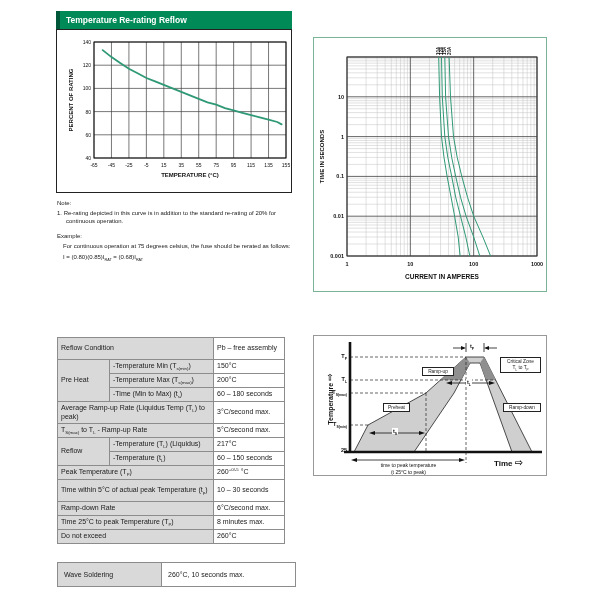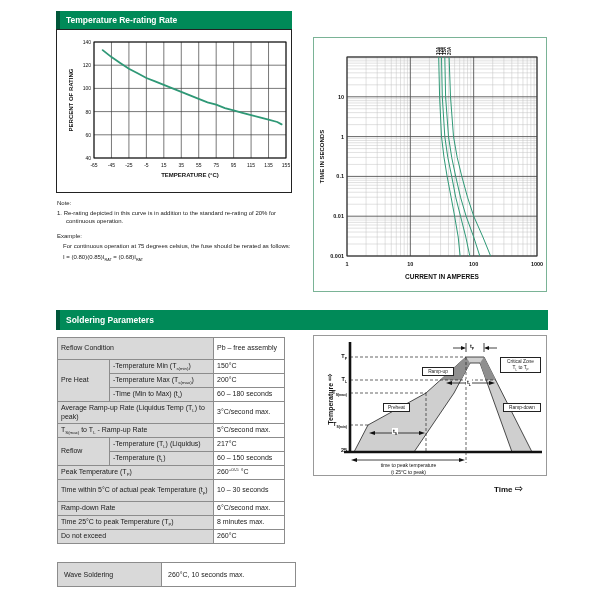--- a/index.html
+++ b/index.html
@@ -32,21 +32,21 @@
   .time-l{position:absolute;font-size:8px;font-weight:bold;color:#111;}
   .temp-l{position:absolute;left:-26px;top:58px;width:84px;text-align:center;transform:rotate(-90deg);
           font-size:7px;font-weight:bold;color:#111;}
 </style>
 </head>
 <body>
 
 <div id="page">
 
   <div class="bar" style="left: 56px; top: 11px; width: 236px; background: rgb(0, 138, 88); border-left-color: rgb(0, 87, 58);">
-    <span>Temperature Re-rating Rate</span>
+    <span>Temperature Re-rating Reflow</span>
   </div>
   <div class="panel-box chart-box" style="left:56px;top:29px;width:236px;height:164px;">
     <svg id="chart-rerating" width="234" height="162">
         <line x1="37" y1="12" x2="37" y2="128" stroke="#3f3f3f" stroke-width="0.7"></line>
         <line x1="54.45454545454545" y1="12" x2="54.45454545454545" y2="128" stroke="#3f3f3f" stroke-width="0.7"></line>
         <line x1="71.9090909090909" y1="12" x2="71.9090909090909" y2="128" stroke="#3f3f3f" stroke-width="0.7"></line>
         <line x1="89.36363636363636" y1="12" x2="89.36363636363636" y2="128" stroke="#3f3f3f" stroke-width="0.7"></line>
         <line x1="106.81818181818181" y1="12" x2="106.81818181818181" y2="128" stroke="#3f3f3f" stroke-width="0.7"></line>
         <line x1="124.27272727272727" y1="12" x2="124.27272727272727" y2="128" stroke="#3f3f3f" stroke-width="0.7"></line>
         <line x1="141.72727272727272" y1="12" x2="141.72727272727272" y2="128" stroke="#3f3f3f" stroke-width="0.7"></line>
@@ -185,23 +185,20 @@
         <text x="126.15334198500722" y="17" font-size="4.5" fill="#111" font-family="&quot;Liberation Sans&quot;,sans-serif" text-anchor="start" font-weight="bold" transform="rotate(-90 126.15334198500722 17)">10A</text>
         <polyline points="127.5,19.0 128.3,58.8 130.8,98.6 133.8,119.4 137.7,138.4 141.7,159.2 146.5,178.2 151.8,199.0 155.8,218.0" fill="none" stroke="#2F9876" stroke-width="1"></polyline>
         <text x="128.9529072761706" y="17" font-size="4.5" fill="#111" font-family="&quot;Liberation Sans&quot;,sans-serif" text-anchor="start" font-weight="bold" transform="rotate(-90 128.9529072761706 17)">12A</text>
         <polyline points="130.8,19.0 131.6,58.8 134.5,98.6 137.7,119.4 141.7,138.4 146.5,159.2 152.1,178.2 159.7,199.0 165.8,218.0" fill="none" stroke="#2F9876" stroke-width="1"></polyline>
         <text x="132.29097614218415" y="17" font-size="4.5" fill="#111" font-family="&quot;Liberation Sans&quot;,sans-serif" text-anchor="start" font-weight="bold" transform="rotate(-90 132.29097614218415 17)">15A</text>
         <polyline points="135.1,19.0 136.5,58.8 139.5,98.6 143.2,119.4 147.8,138.4 153.5,159.2 159.7,178.2 168.9,199.0 176.6,218.0" fill="none" stroke="#2F9876" stroke-width="1"></polyline>
         <text x="136.6429775922499" y="17" font-size="4.5" fill="#111" font-family="&quot;Liberation Sans&quot;,sans-serif" text-anchor="start" font-weight="bold" transform="rotate(-90 136.6429775922499 17)">20A</text>
       </svg>
   </div>
 
-  <div class="bar" style="left: 56px; top: 310px; width: 492px; height: 20px; line-height: 20px; background: rgb(0, 138, 88); border-left-color: rgb(0, 87, 58);">
-    <span>Soldering Parameters</span>
-  </div>
 
   <table class="params" id="soldering-table" style="position:absolute;left:57px;top:337px;width:227px;">
     <colgroup>
         <col style="width:52px">
         <col style="width:104px">
         <col style="width:71px">
       </colgroup>
     <tbody>
         <tr style="height: 22px;">
           <td class="l2" colspan="2"><span>Reflow Condition</span></td>
@@ -311,21 +308,21 @@
     </div>
 
     <div class="markl" style="left:155px;top:7px;"><span>t</span><sub>P</sub></div>
     <div class="markl" style="left:152px;top:43px;"><span>t</span><sub>L</sub></div>
     <div class="markl" style="left:78px;top:92px;"><span>t</span><sub>S</sub></div>
 
     <div class="cap" style="left:42px;top:126px;width:105px;">
       <div>time to peak temperature</div>
       <div>(t 25°C to peak)</div>
     </div>
-    <div class="time-l" style="left:180px;top:121px;margin-top:26px;">
+    <div class="time-l" style="left:180px;top:121px;">
       <span>Time</span>
       <span style="font-size:10px;">⇨</span>
     </div>
     <div class="temp-l">
       <span>Temperature</span>
       <span style="font-size:9px;">⇨</span>
     </div>
   </div>
 
   <div class="wave" style="left:57px;top:562px;">

